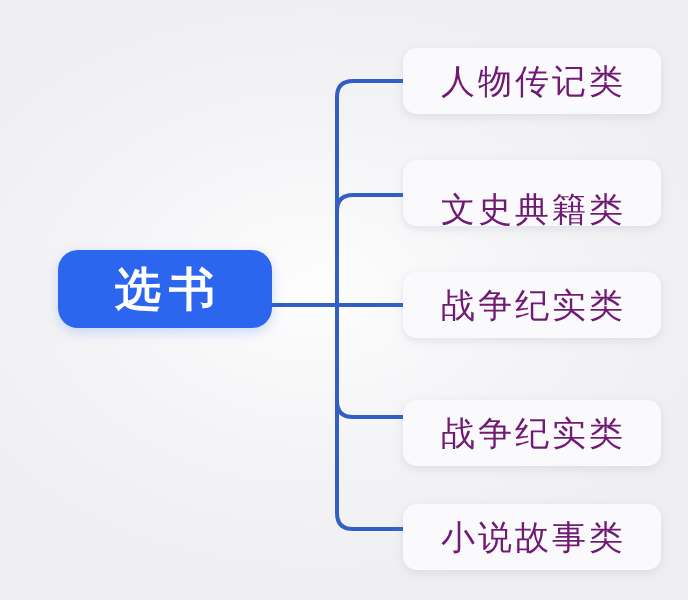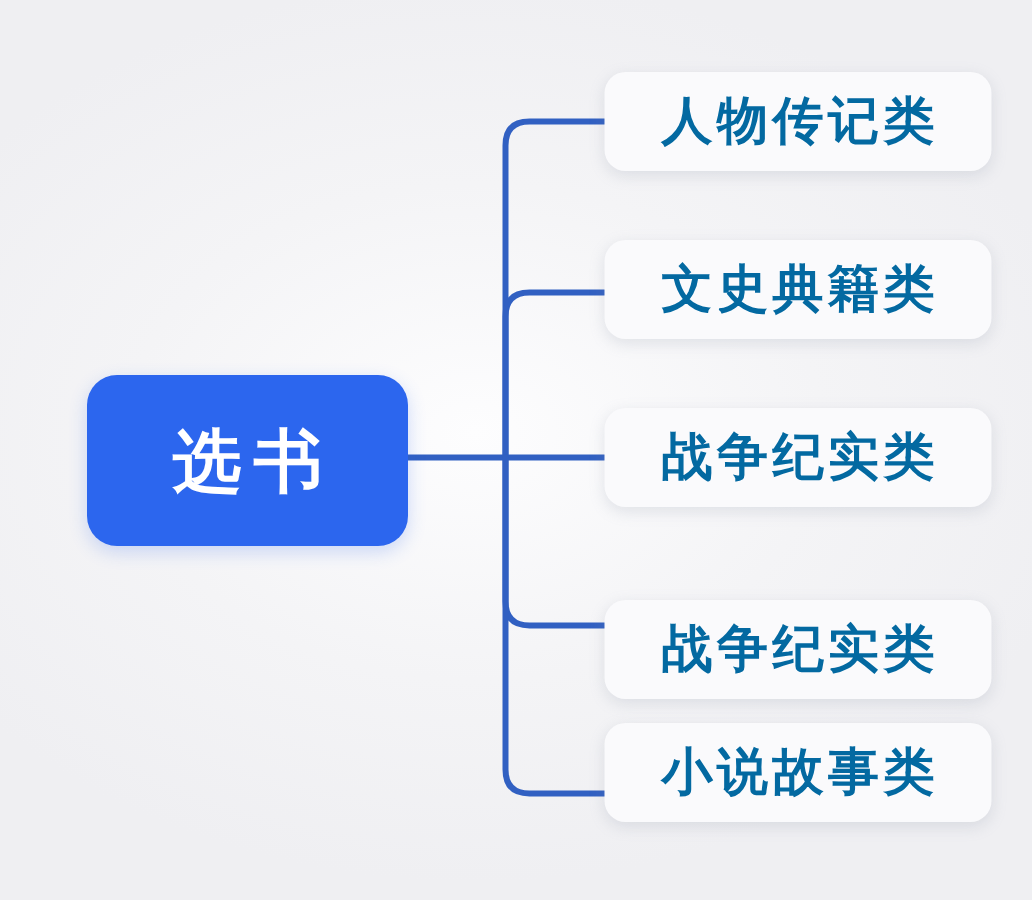--- a/index.html
+++ b/index.html
@@ -30,21 +30,21 @@
   .connectors path {
     fill: none;
     stroke-width: 4;
     stroke-linecap: round;
   }
   .root-node {
     position: absolute;
     left: 58px;
     top: 250px;
     width: 214px;
-    height: 114px;
+    height: 78px;
     background: #2c66ee;
     border-radius: 20px;
     display: flex;
     align-items: center;
     justify-content: center;
     box-shadow: 0 4px 12px rgba(44, 102, 238, 0.22);
     cursor: pointer;
   }
   .root-node span {
     color: #ffffff;
@@ -61,33 +61,33 @@
     height: 66px;
     background: #fafafc;
     border-radius: 14px;
     display: flex;
     align-items: center;
     justify-content: center;
     box-shadow: 0 3px 10px rgba(130, 140, 160, 0.20);
     cursor: pointer;
   }
   .branch-node span {
-    color: #0369a1;
+    color: #701a75;
     font-size: 34px;
-    font-weight: bold;
+    font-weight: normal;
     letter-spacing: 3px;
     margin-right: -3px;
     line-height: 1;
     white-space: nowrap;
   }
   .branch-1 { top: 48px; }
-  .branch-2 { top: 160px; }
+  .branch-2 { top: 160px; align-items: flex-end; }
   .branch-3 { top: 272px; }
   .branch-4 { top: 400px; }
-  .branch-5 { top: 482px; }
+  .branch-5 { top: 504px; }
 </style>
 </head>
 <body>
 
 <div class="canvas">
 
   <svg class="connectors" viewBox="0 0 688 600" xmlns="http://www.w3.org/2000/svg">
     <path d="M337,305 L337,97 Q337,81 353,81 L403,81" stroke="#3160c2"></path>
     <path d="M337,305 L337,211 Q337,195 353,195 L403,195" stroke="#3160c2"></path>
     <path d="M272,305 L403,305" stroke="#3160c2"></path>

